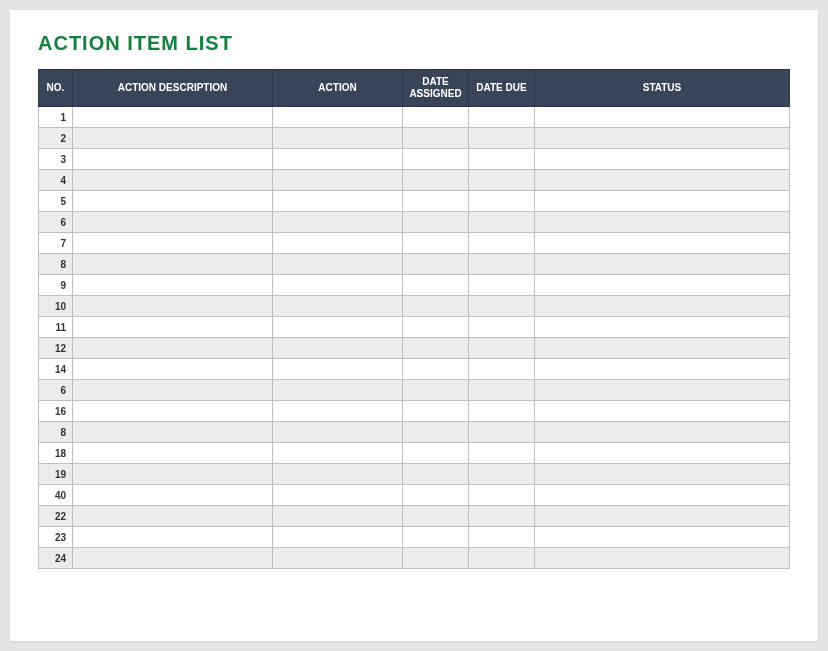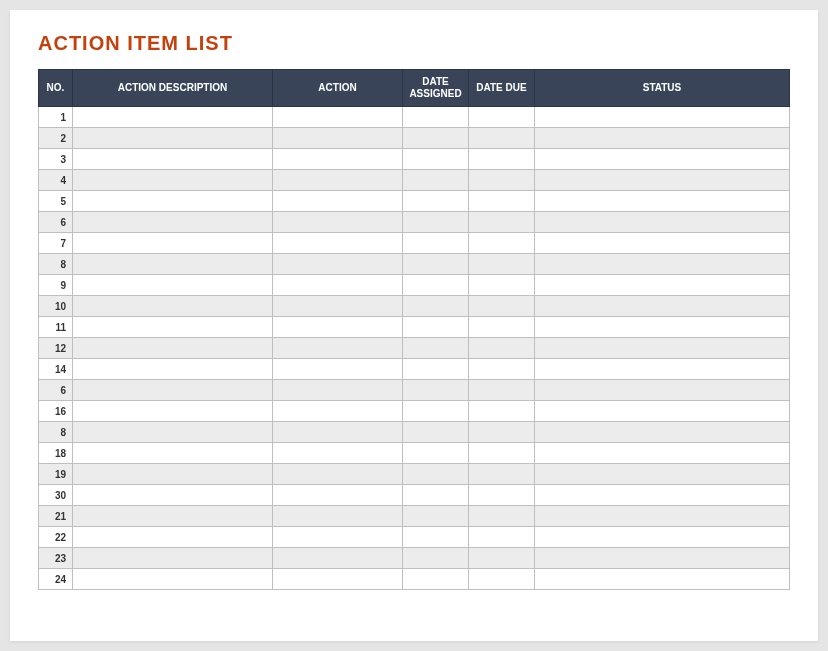--- a/index.html
+++ b/index.html
@@ -17,21 +17,21 @@
     .page {
       background: #ffffff;
       width: 100%;
       height: 100%;
       padding: 22px 28px;
       box-shadow: 0 1px 3px rgba(0,0,0,0.08);
     }
     .title {
       font-size: 20px;
       font-weight: bold;
-      color: #c2410c;
+      color: #15803d;
       letter-spacing: 1px;
       margin-bottom: 14px;
       font-family: Arial, Helvetica, sans-serif;
     }
     table {
       width: 100%;
       border-collapse: collapse;
       table-layout: fixed;
       padding-left: 47px;
     }
@@ -235,29 +235,21 @@
         </tr>
         <tr>
           <td class="num">19</td>
           <td></td>
           <td></td>
           <td></td>
           <td></td>
           <td></td>
         </tr>
         <tr>
-          <td class="num">30</td>
-          <td></td>
-          <td></td>
-          <td></td>
-          <td></td>
-          <td></td>
-        </tr>
-        <tr>
-          <td class="num">21</td>
+          <td class="num">40</td>
           <td></td>
           <td></td>
           <td></td>
           <td></td>
           <td></td>
         </tr>
         <tr>
           <td class="num">22</td>
           <td></td>
           <td></td>

